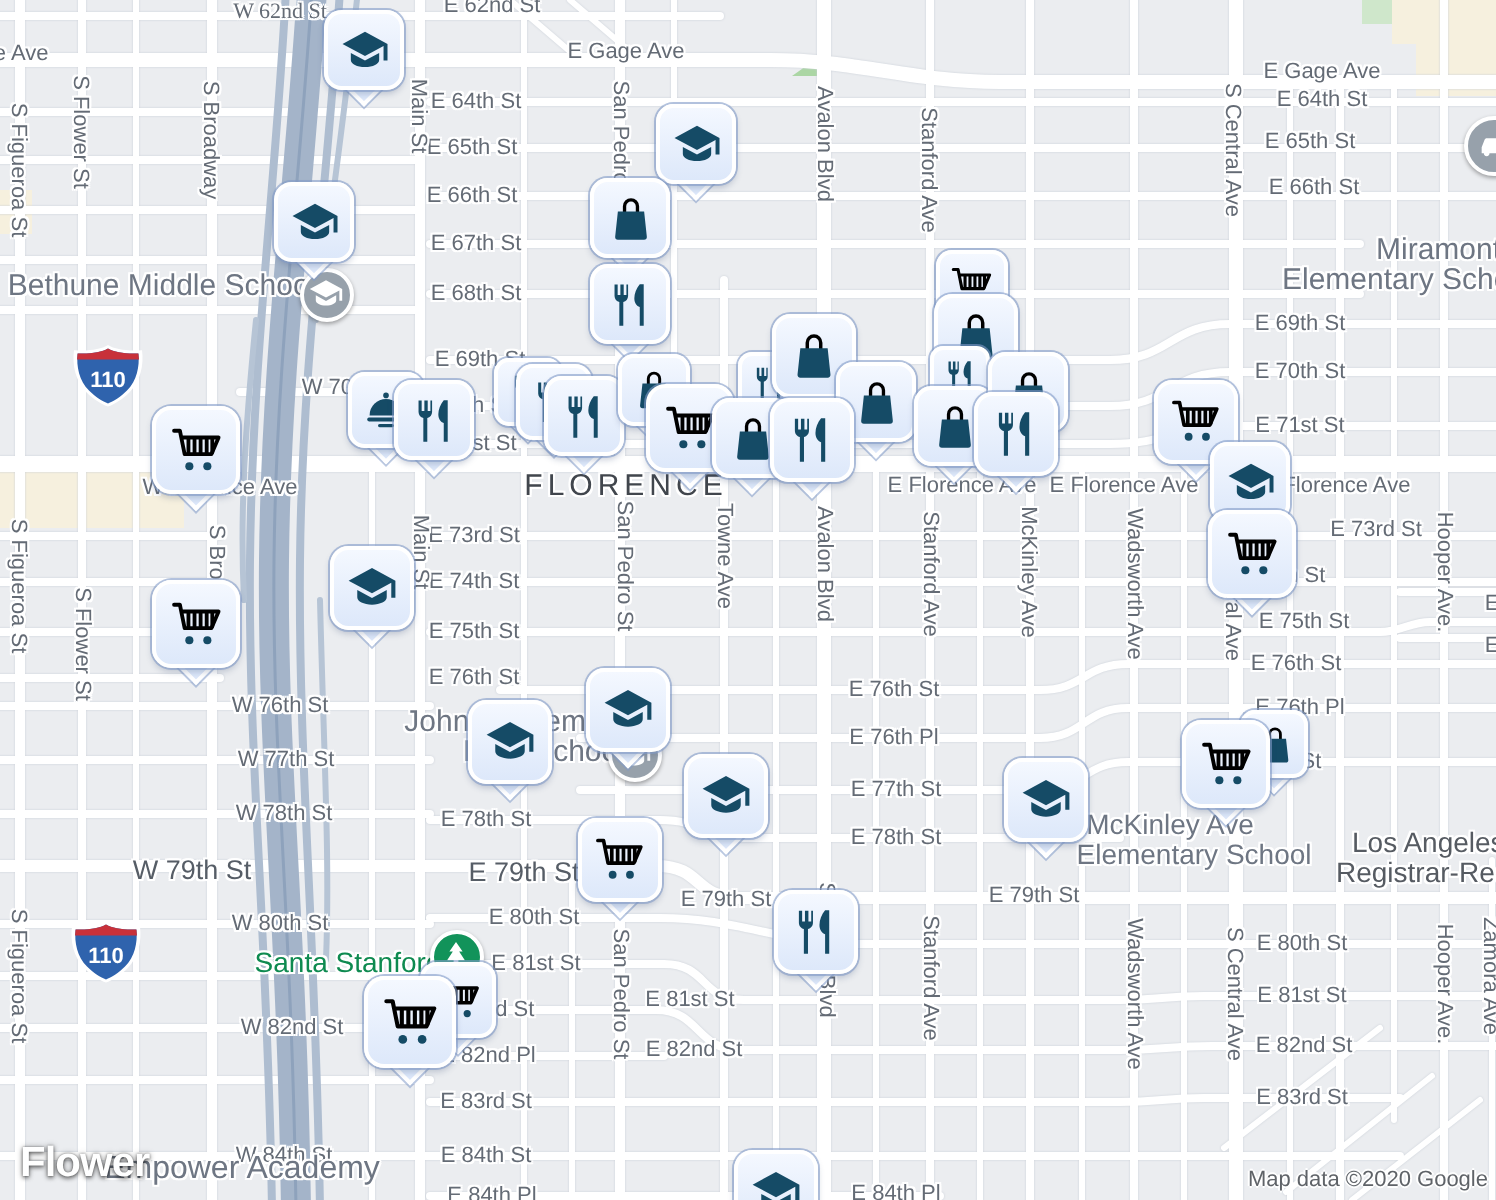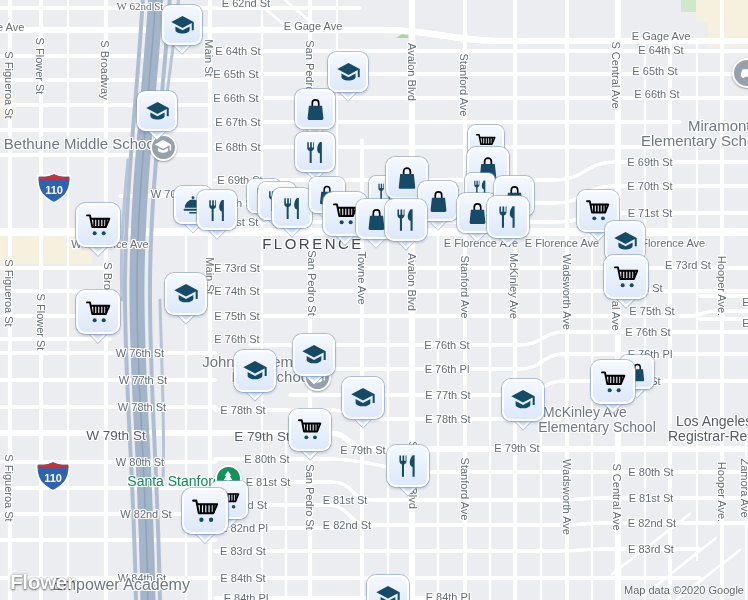--- a/index.html
+++ b/index.html
@@ -230,21 +230,21 @@
       <div class="lbl" style="left: 648px; top: 332px;">E 76th St</div>
       <div class="lbl" style="left: 140px; top: 353px;">W 76th St</div>
       <div class="lbl" style="left: 447px; top: 369px;">E 76th Pl</div>
       <div class="lbl" style="left: 650px; top: 354px;">E 76th Pl</div>
       <div class="lbl" style="left: 143px; top: 380px;">W 77th St</div>
       <div class="lbl" style="left: 448px; top: 395px;">E 77th St</div>
       <div class="lbl" style="left: 638px; top: 381px;">E 77th St</div>
       <div class="lbl" style="left: 142px; top: 407px;">W 78th St</div>
       <div class="lbl" style="left: 243px; top: 410px;">E 78th St</div>
       <div class="lbl" style="left: 448px; top: 419px;">E 78th St</div>
-      <div class="lbl hb" style="left: 116px; top: 435px;">W 79th St</div>
+      <div class="lbl hb" style="left: 96px; top: 435px;">W 79th St</div>
       <div class="lbl hb" style="left: 262px; top: 436px;">E 79th St</div>
       <div class="lbl" style="left: 363px; top: 450px;">E 79th St</div>
       <div class="lbl" style="left: 517px; top: 448px;">E 79th St</div>
       <div class="lbl" style="left: 140px; top: 462px;">W 80th St</div>
       <div class="lbl" style="left: 267px; top: 459px;">E 80th St</div>
       <div class="lbl" style="left: 651px; top: 472px;">E 80th St</div>
       <div class="lbl" style="left: 268px; top: 482px;">E 81st St</div>
       <div class="lbl" style="left: 345px; top: 500px;">E 81st St</div>
       <div class="lbl" style="left: 651px; top: 498px;">E 81st St</div>
       <div class="lbl" style="left: 243px; top: 505px;">E 82nd St</div>

